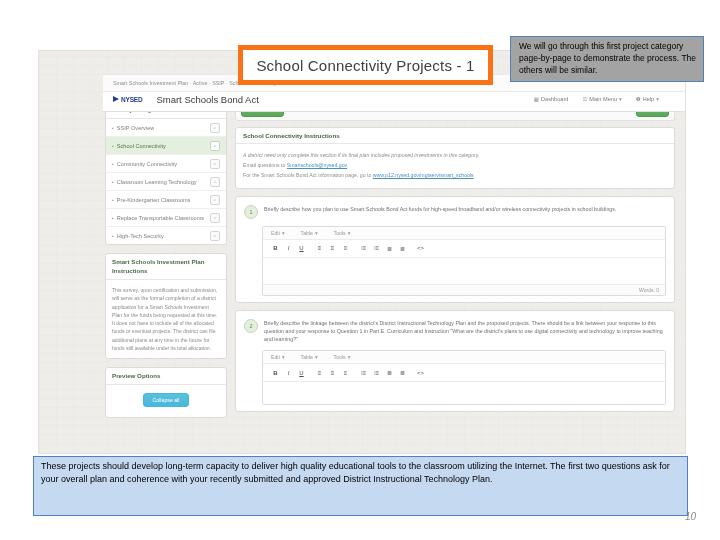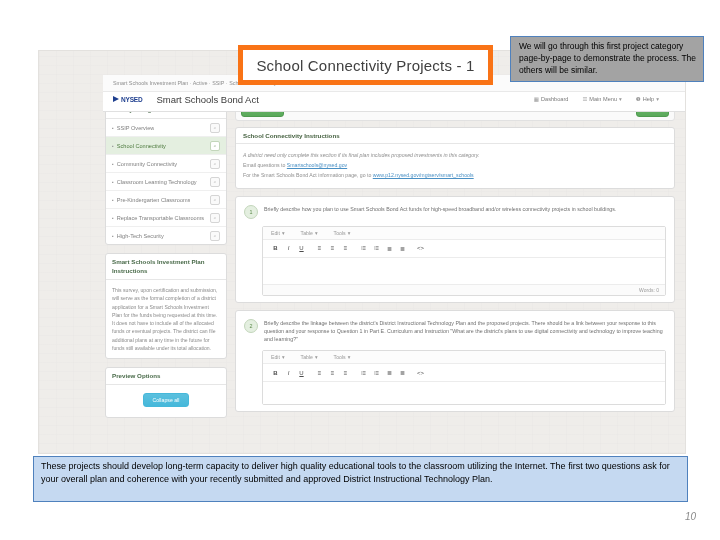--- a/index.html
+++ b/index.html
@@ -149,21 +149,21 @@
       font-size:6px;color:#4c4c4c;}
   .tb.sep{width:5px;}
   .ed-area{height:26px;background:#fff;}
   .ed-foot{display:flex;justify-content:flex-end;align-items:center;
            border-top:1px solid #ececec;background:#fbfbfb;padding:2px 6px;
            font-size:5px;color:#9a9a9a;}
   .ed-area2{height:22px;background:#fff;}
 
   
   .caption{
-    position:absolute; left:33px; top:456px; width:655px; height:46px;
+    position:absolute; left:33px; top:456px; width:655px; height:60px;
     background:#c5d9f1; border:1px solid #4f81bd;
     box-sizing:border-box; padding:3px 6px 7px 7px;
     font-size:9px; line-height:1.48; color:#000;
     z-index:30;
   }
 
   
   .footer{
     position:absolute; left:0; top:508px; width:720px; height:22px;
     z-index:30;

